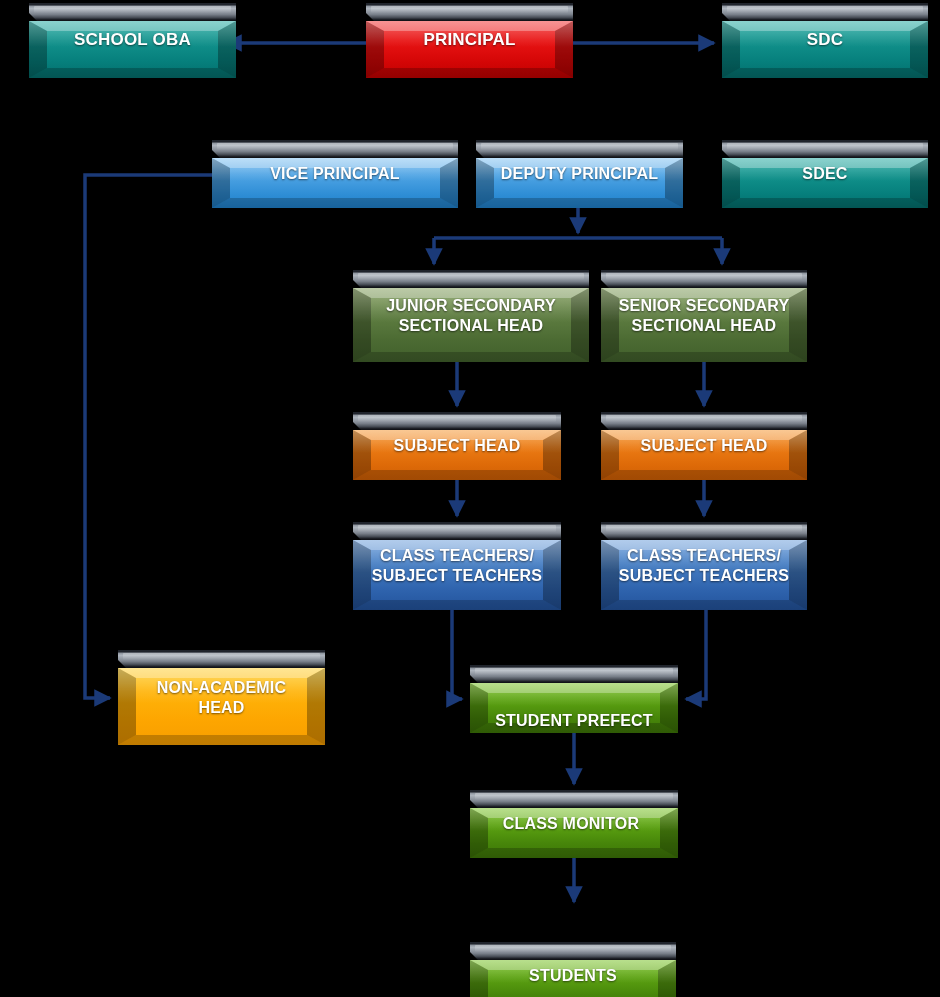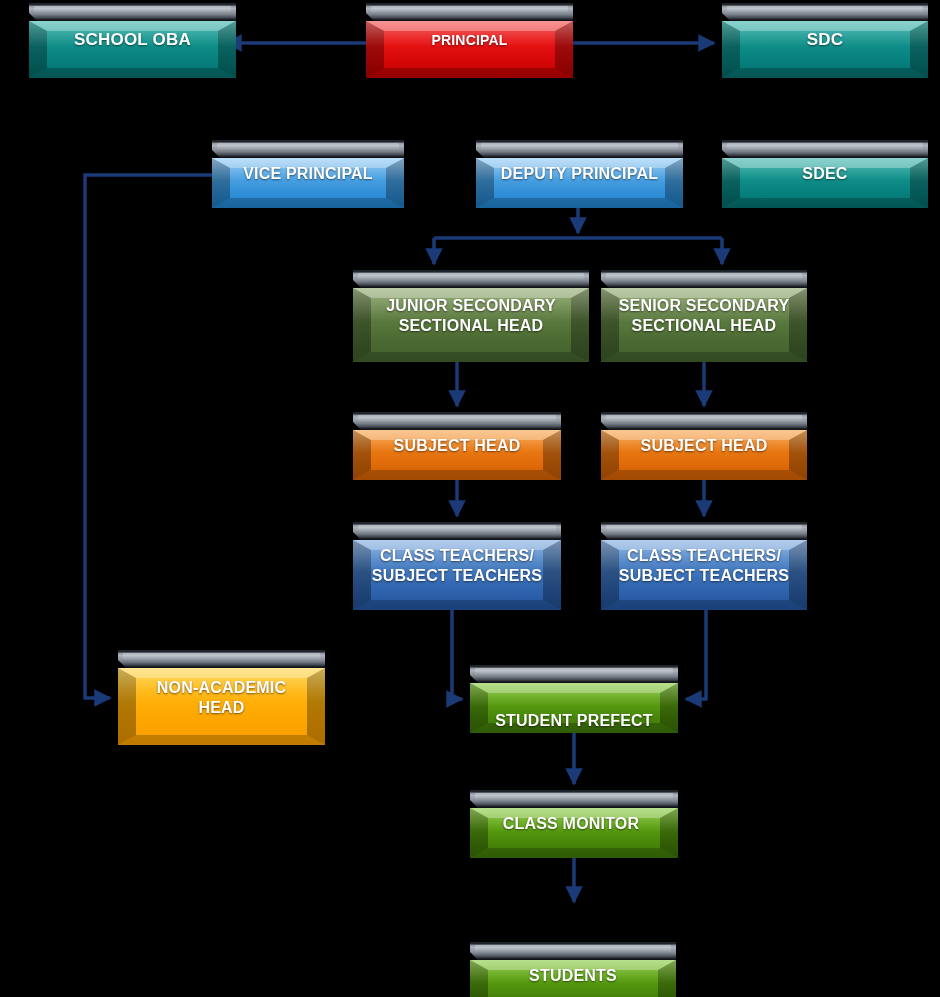--- a/index.html
+++ b/index.html
@@ -190,35 +190,35 @@
       <div class="org-box theme-red" style="left: 366px; top: 3px; width: 207px; height: 75px;">
         <div class="box-cap"></div>
         <div class="box-body">
           <div class="face"></div>
           <div class="bevel-t"></div>
           <div class="bevel-b"></div>
           <div class="bevel-l"></div>
           <div class="bevel-r"></div>
           <div class="gloss"></div>
         </div>
-        <div class="box-label" style="font-size: 14px;">PRINCIPAL</div>
+        <div class="box-label" style="font-size: 17px;">PRINCIPAL</div>
       </div>
       <div class="org-box theme-teal" style="left: 722px; top: 3px; width: 206px; height: 75px;">
         <div class="box-cap"></div>
         <div class="box-body">
           <div class="face"></div>
           <div class="bevel-t"></div>
           <div class="bevel-b"></div>
           <div class="bevel-l"></div>
           <div class="bevel-r"></div>
           <div class="gloss"></div>
         </div>
         <div class="box-label" style="font-size: 17px; text-align: center;">SDC</div>
       </div>
-      <div class="org-box theme-blue" style="left: 212px; top: 140px; width: 192px; height: 68px;">
+      <div class="org-box theme-blue" style="left: 212px; top: 140px; width: 246px; height: 68px;">
         <div class="box-cap"></div>
         <div class="box-body">
           <div class="face"></div>
           <div class="bevel-t"></div>
           <div class="bevel-b"></div>
           <div class="bevel-l"></div>
           <div class="bevel-r"></div>
           <div class="gloss"></div>
         </div>
         <div class="box-label" style="font-size: 16px;">VICE PRINCIPAL</div>

